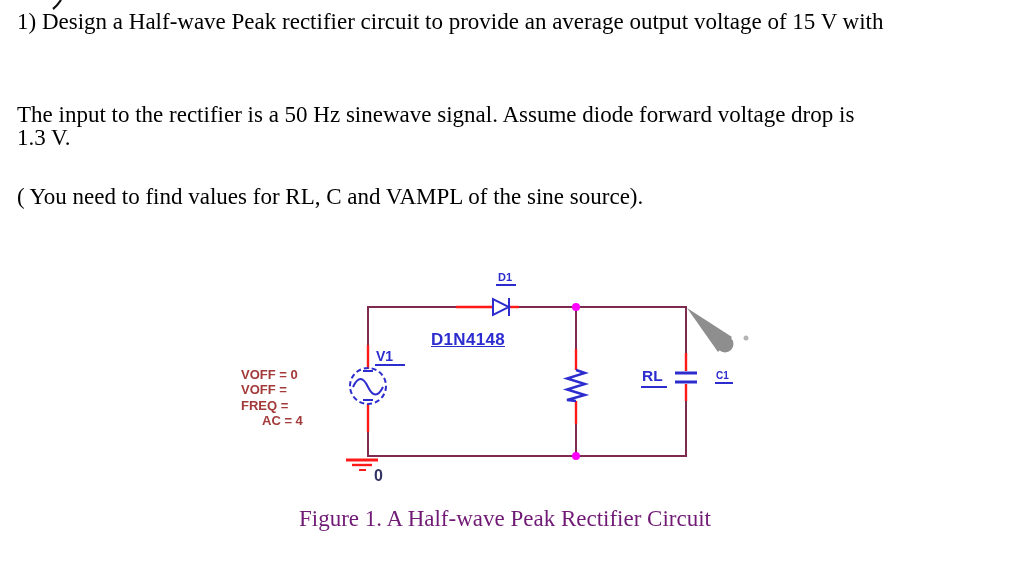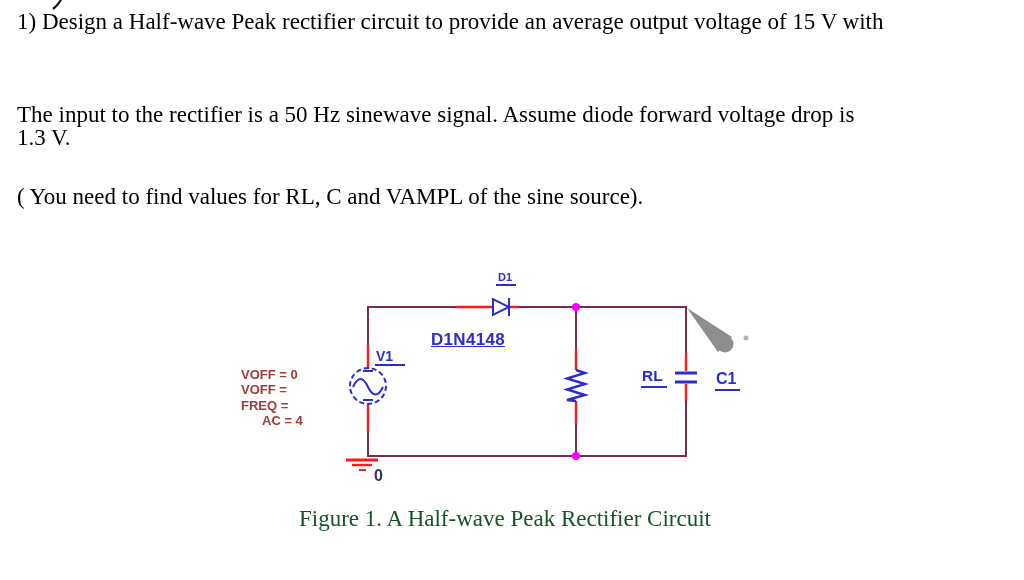--- a/index.html
+++ b/index.html
@@ -4,30 +4,30 @@
 <style>
   html,body{margin:0;padding:0;background:#fff;}
   .canvas{position:relative;width:1024px;height:580px;background:#fff;overflow:hidden;
           font-family:"Liberation Serif",serif;color:#000;}
   
   .tline{position:absolute;left:17px;white-space:nowrap;font-size:23px;line-height:26px;color:#000;}
   .l1{top:9px;}  .l2{top:37px;}  .l3{top:96px;margin-top:6px;}  .l4{top:125px;}  .l5{top:184px;}
   .smallcap{font-size:17.5px;}
   
   .caption{position:absolute;top:506px;left:238px;width:534px;text-align:center;
-           font-size:23px;white-space:nowrap;color:#14532d;}
+           font-size:23px;white-space:nowrap;color:#701a75;}
   
   .sch-label{position:absolute;font-family:"Liberation Sans",sans-serif;font-weight:bold;
              color:var(--component);white-space:nowrap;}
   .ref{border-bottom:2px solid var(--component);}
   .lbl-d1{left:496px;top:271px;font-size:11px;padding:0 4px 1px 2px;}
   .lbl-part{left:431px;top:330px;font-size:17px;letter-spacing:.3px;text-decoration:underline;}
   .lbl-v1{left:375px;top:348px;font-size:14px;padding:0 12px 0 1px;}
   .lbl-rl{left:601px;top:367px;font-size:15.5px;padding:0 4px 1px 1px;margin-left:40px;}
-  .lbl-c1{left:715px;top:370px;font-size:16px;padding:0 4px 1px 1px;}
+  .lbl-c1{left:715px;top:370px;font-size:10px;padding:0 4px 1px 1px;}
   .lbl-gnd{left:374px;top:467px;font-size:16px;color:var(--ground-label);border:none;}
   .attrs{position:absolute;left:241px;top:367px;font-family:"Liberation Sans",sans-serif;
          font-weight:bold;font-size:13px;line-height:15.4px;color:var(--attr-text);}
   .attrs div{white-space:nowrap;}
   .attr-indent{padding-left:21px;}
   svg.overlay{position:absolute;left:0;top:0;}
 </style>
 </head>
 <body>
 

